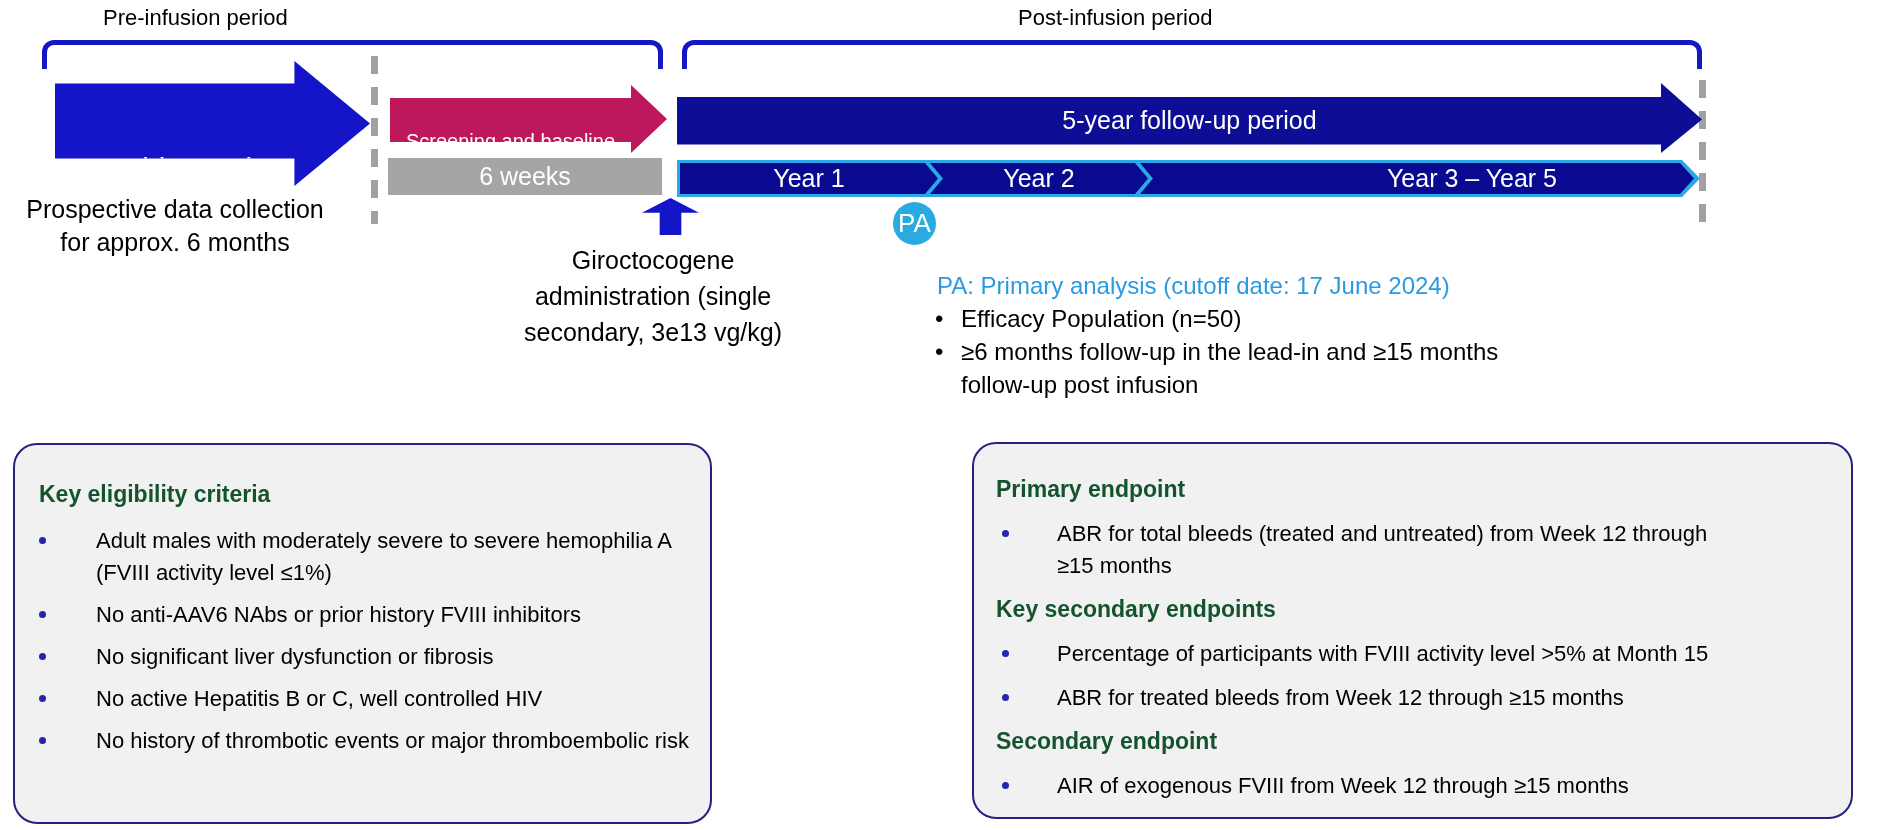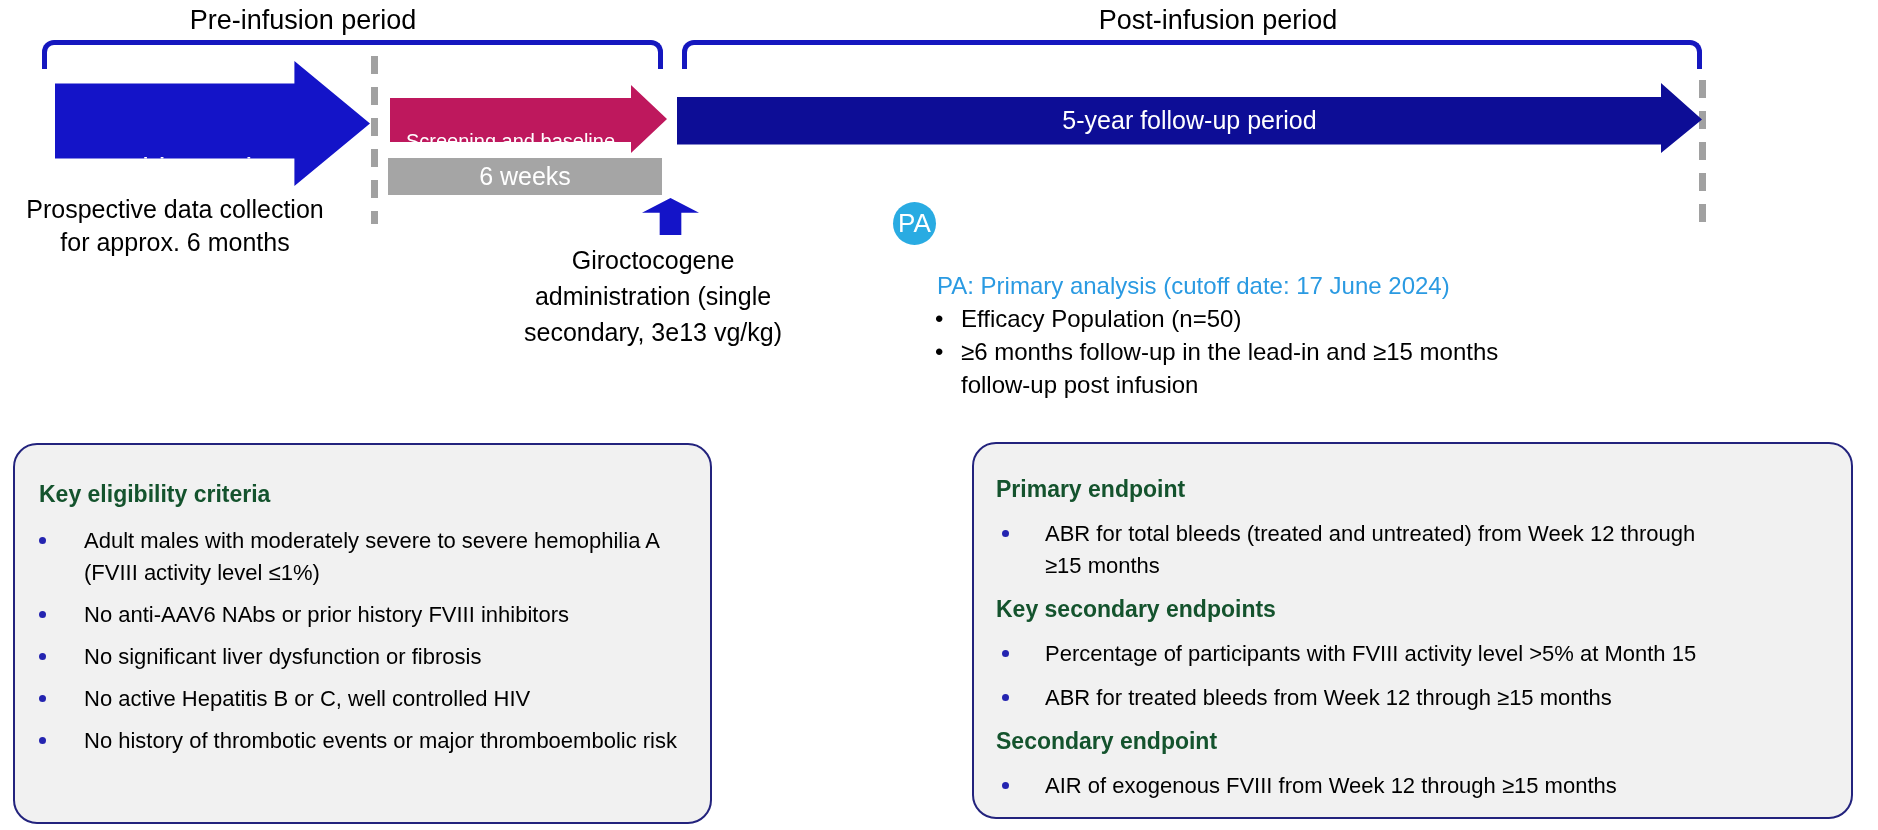--- a/index.html
+++ b/index.html
@@ -3,21 +3,21 @@
 <meta charset="utf-8">
 <style>
   html,body{margin:0;padding:0;background:#fff;}
   .canvas{
     position:relative;width:1878px;height:830px;background:#ffffff;overflow:hidden;
     font-family:"Liberation Sans","DejaVu Sans",sans-serif;color:#000;
   }
   .abs{position:absolute;}
 
   
-  .period-title{font-size:27px;text-align:center;color:#000;}
+  .period-title{font-size:22px;text-align:left;color:#000;}
   .pre-title{left:103px;top:5px;width:400px;}
   .post-title{left:1018px;top:5px;width:400px;}
 
   
   .bracket{border-top:5px solid #1517bf;border-left:5px solid #1517bf;border-right:5px solid #1517bf;
     border-radius:12px 12px 0 0;height:24px;}
   .pre-bracket{left:42px;top:40px;width:611px;}
   .post-bracket{left:682px;top:40px;width:1010px;}
 
   
@@ -74,21 +74,21 @@
   .pa-text{max-width:600px;}
 
   
   .info-box{background:#f1f1f1;border:2px solid #23237d;border-radius:24px;box-sizing:border-box;}
   .eligibility-box{left:13px;top:443px;width:699px;height:381px;padding:34px 20px 0 24px;}
   .endpoints-box{left:972px;top:442px;width:881px;height:377px;padding:30px 20px 0 22px;}
   .box-heading{font-size:23px;font-weight:bold;color:#14532d;line-height:30px;}
   .eligibility-box .box-heading{margin-bottom:16px;}
   .endpoints-box .box-heading{margin-top:12px;margin-bottom:14px;}
   .endpoints-box .box-heading:first-child{margin-top:0;}
-  .bullet-row{display:flex;margin-bottom:10px;}
+  .bullet-row{display:flex;margin-bottom:10px;gap:12px;}
   .bullet-dot{flex:0 0 auto;width:7px;height:7px;border-radius:50%;background:#2424b0;margin-top:12px;}
   .bullet-text{font-size:22px;line-height:32px;color:#000;}
   .eligibility-box .bullet-text{margin-left:38px;max-width:607px;}
   .eligibility-box .bullet-dot{margin-left:0;}
   .endpoints-box .bullet-row{margin-bottom:12px;}
   .endpoints-box .bullet-dot{margin-left:6px;}
   .endpoints-box .bullet-text{margin-left:36px;max-width:670px;}
 </style>
 </head>
 <body>
@@ -112,20 +112,31 @@
     <span>Screening and baseline</span>
   </div>
   <div class="abs six-weeks">
     <span>6 weeks</span>
   </div>
 
   <div class="abs fiveyear-arrow">
     <span>5-year follow-up period</span>
   </div>
 
+  <div class="abs year-bar">
+    <div class="year-seg seg1">
+      <span>Year 1</span>
+    </div>
+    <div class="year-seg seg2">
+      <span>Year 2</span>
+    </div>
+    <div class="year-seg seg3">
+      <span>Year 3 – Year 5</span>
+    </div>
+  </div>
 
   <div class="abs up-arrow"></div>
 
   <div class="abs prospective-note">
     <div>Prospective data collection</div>
     <div>for approx. 6 months</div>
   </div>
 
   <div class="abs infusion-note">
     <div>Giroctocogene</div>

